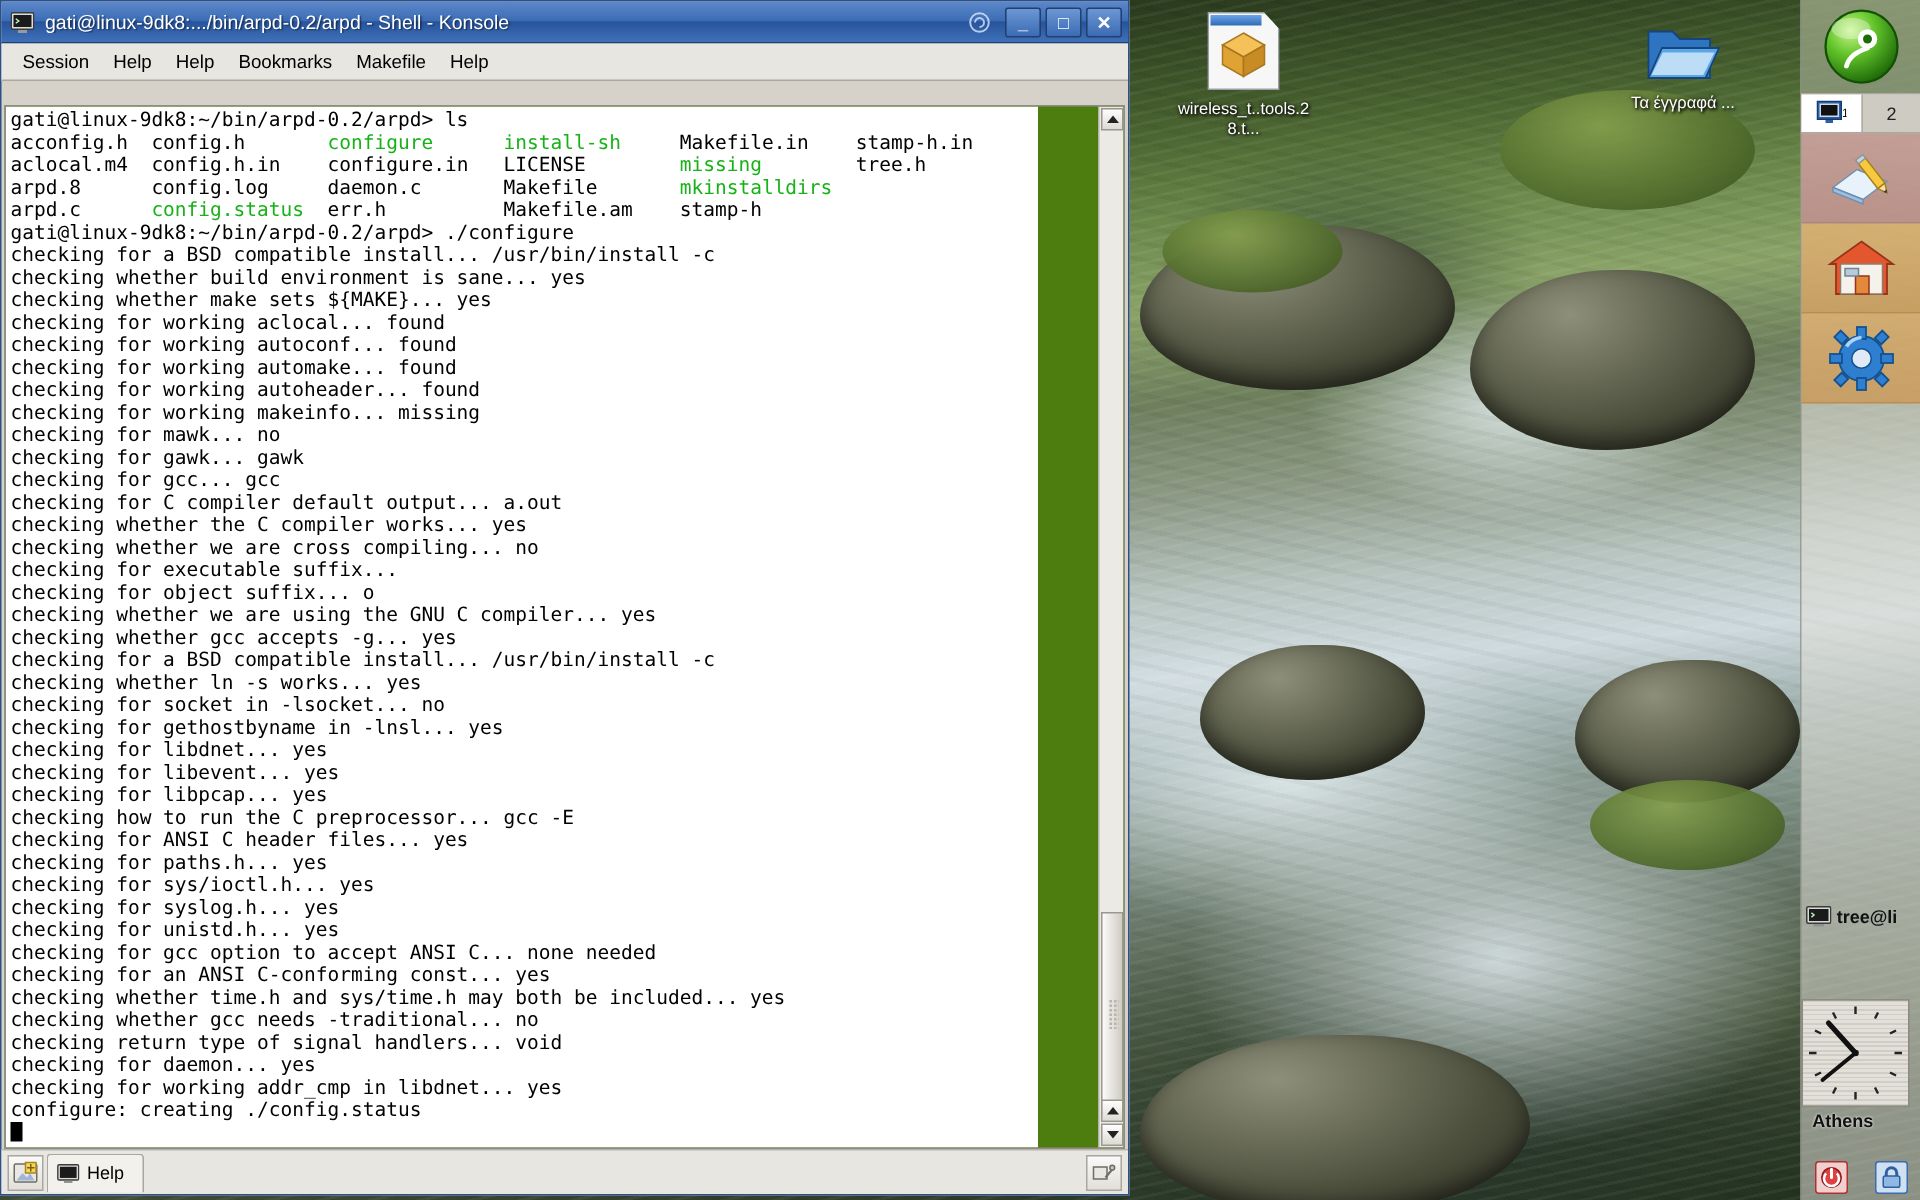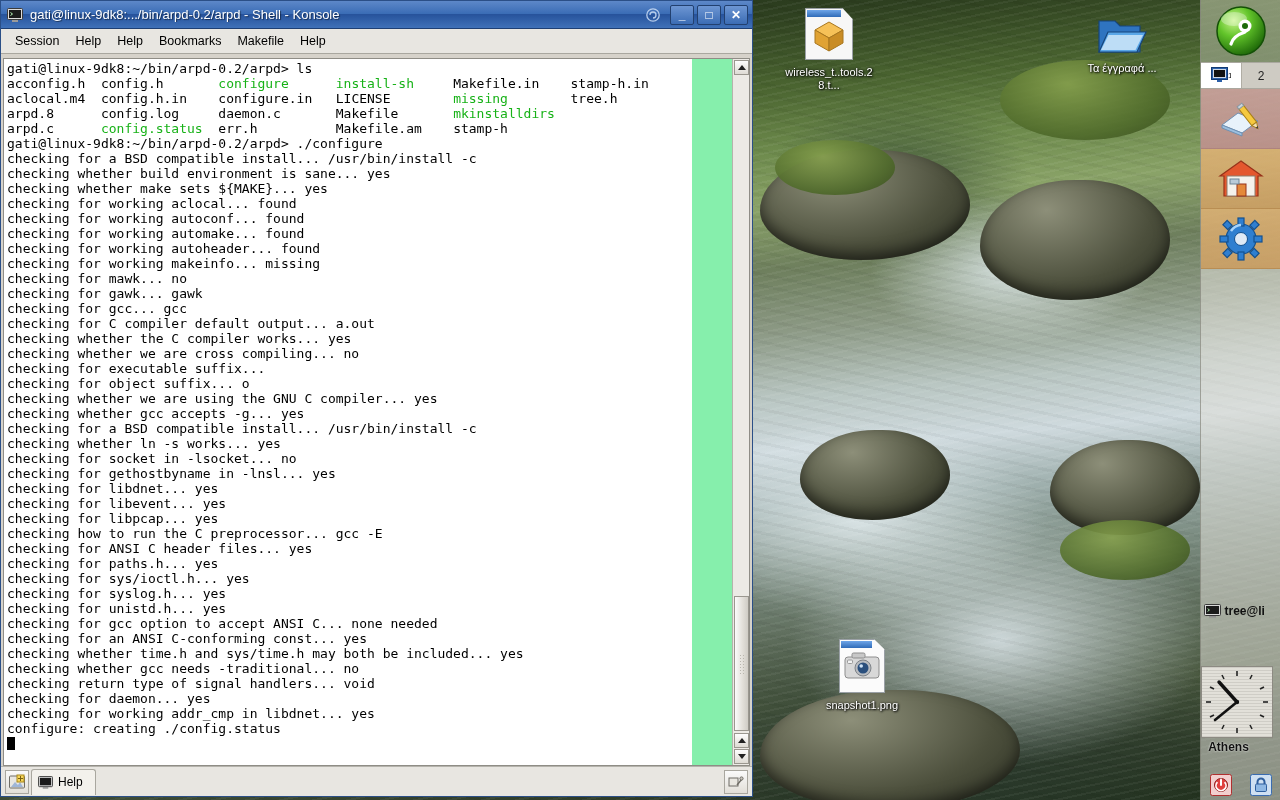--- a/index.html
+++ b/index.html
@@ -157,22 +157,22 @@
     padding-left: 6px;
   }
   #menubar .mi {
     font-size: 12.5px; color: #000;
     padding: 3px 8px; cursor: pointer;
   }
 
   #term-wrap {
     flex: 1 1 auto;
     display: flex;
-    background: #86efac;
-    margin: 4px 2px 0 2px;
+    background: #4d7c0f;
+    margin: 16px 2px 0 2px;
     border: 1px solid #8f8d86;
     overflow: hidden;
     gap: 40px;
   }
   #term {
     flex: 1 1 auto;
     background: #ffffff;
     color: #000000;
     font-family: "DejaVu Sans Mono", "Liberation Mono", monospace;
     font-size: 13px;
@@ -355,36 +355,20 @@
     <span class="glyph">
       <svg class="ic-folder" viewBox="0 0 52 44">
         <path d="M3 40 L3 9 L19 9 L24 14 L44 14 L44 40 Z" fill="#2f74c0" stroke="#17457a" stroke-width="1.2"></path>
         <path d="M3 40 L12 20 L50 20 L41 40 Z" fill="#5aa7e8" stroke="#17457a" stroke-width="1.2"></path>
         <path d="M5 38 L12.5 23 L47 23 L39.5 38 Z" fill="#cfe6f8" opacity=".85"></path>
       </svg>
     </span>
     <span class="caption">Τα έγγραφά ...</span>
   </div>
 
-  <div class="desk-icon" style="left:816px;top:639px;">
-    <span class="glyph">
-      <span class="ic-png" style="display:inline-block;">
-        <span class="sheet"></span><span class="titlebar"></span>
-        <svg class="cam" width="36" height="30" viewBox="0 0 36 30">
-          <rect x="1" y="6" width="34" height="21" rx="3" fill="#d8d8d8" stroke="#8d8d8d"></rect>
-          <rect x="8" y="2" width="13" height="5" rx="1.5" fill="#c8c8c8" stroke="#8d8d8d"></rect>
-          <circle cx="19" cy="17" r="8" fill="#b9bcc0" stroke="#7e8287"></circle>
-          <circle cx="19" cy="17" r="5.5" fill="#2a4f7d"></circle>
-          <circle cx="17.2" cy="15" r="1.8" fill="#cfe3f6"></circle>
-          <rect x="3.5" y="9" width="5" height="3.5" rx="1" fill="#f2f2f2" stroke="#9a9a9a"></rect>
-        </svg>
-      </span>
-    </span>
-    <span class="caption">snapshot1.png</span>
-  </div>
 
   <div id="konsole">
 
     <div id="titlebar">
       <svg class="tb-icon" viewBox="0 0 16 16">
         <rect x="0.5" y="1.5" width="15" height="11" rx="1" fill="#dcdcdc" stroke="#3b3b3b"></rect>
         <rect x="2" y="3" width="12" height="8" fill="#1b1b1b"></rect>
         <path d="M3.5 5.5 L5.5 7 L3.5 8.5" stroke="#b7f7b7" fill="none" stroke-width="1"></path>
         <rect x="5" y="13" width="6" height="2" fill="#9a9a9a"></rect>
       </svg>

